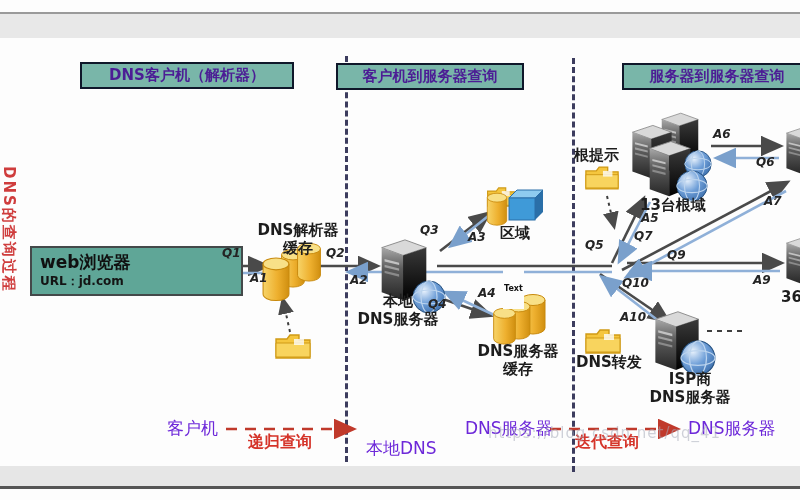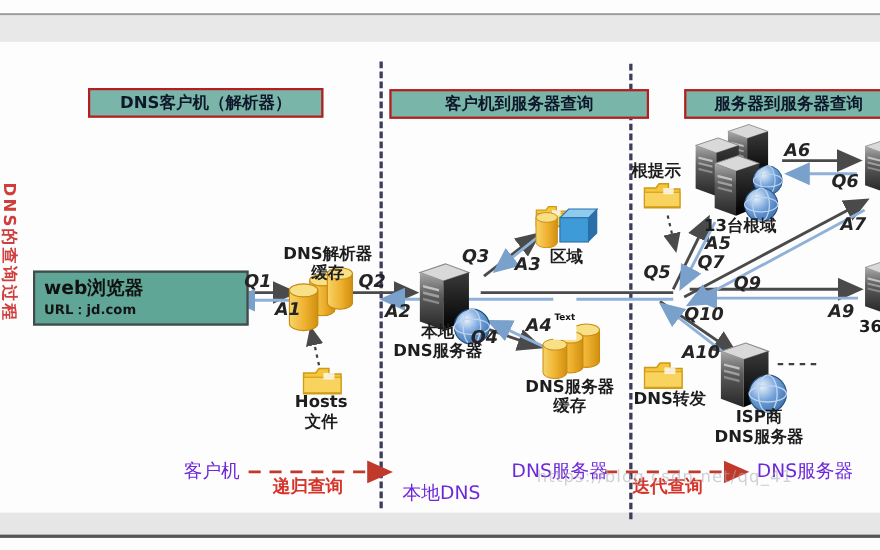--- a/index.html
+++ b/index.html
@@ -5,37 +5,37 @@
   html,body{margin:0;padding:0;background:#fff;}
   #stage{position:relative;width:800px;height:500px;overflow:hidden;background:#fdfdfd;
          font-family:"DejaVu Sans",sans-serif;}
   .abs{position:absolute;}
   
   .top-line{left:0;top:12px;width:800px;height:2px;background:#9a9a9a;}
   .top-band{left:0;top:14px;width:800px;height:24px;background:#e8e8e8;}
   .bottom-band{left:0;top:466px;width:800px;height:20px;background:#e6e6e6;}
   .bottom-line{left:0;top:486px;width:800px;height:3px;background:#555;}
   
-  .hdr{background:#79b6a9;border:2px solid #b91c1c;color:#0f172a;font-weight:bold;
+  .hdr{background:#79b6a9;border:2px solid #0f172a;color:#4c1d95;font-weight:bold;
        font-size:15px;display:flex;align-items:center;justify-content:center;
-       box-sizing:border-box;white-space:nowrap;margin-top:18px;}
+       box-sizing:border-box;white-space:nowrap;}
   
   .vdash{width:0;border-left:3px dashed #3c3c5e;}
   
   .vtitle{left:0;top:166px;height:170px;width:18px;color:#cf3d3d;font-weight:bold;
           font-size:15px;writing-mode:vertical-rl;text-orientation:sideways;
           letter-spacing:2px;line-height:18px;}
   
-  .browser{left:30px;top:246px;width:196px;height:50px;background:#5fa697;
+  .browser{left:30px;top:246px;width:213px;height:50px;background:#5fa697;
            border:2px solid #44494a;box-sizing:border-box;padding:3px 8px 0 8px;}
   .browser .t{font-size:17px;font-weight:bold;color:#101010;line-height:22px;}
   .browser .u{font-size:12px;font-weight:bold;color:#141414;line-height:16px;}
   
   .lab{color:#1d1d1d;font-weight:bold;white-space:nowrap;}
-  .qa{font-size:16px;color:#242424;font-weight:bold;font-style:italic;}
+  .qa{font-size:12px;color:#242424;font-weight:bold;font-style:italic;}
   .node{font-size:15px;text-align:center;line-height:18px;}
   .red{color:#d5342a;font-weight:bold;font-size:16px;white-space:nowrap;}
   .foot{font-size:17px;color:#6d28d9;font-weight:normal;white-space:nowrap;}
   .chip{font-size:8px;color:#111;background:#fdfdfd;padding:16px 1px;font-weight:bold;}
   .wm{left:488px;top:424px;width:320px;font-size:15px;color:#a9adbb;opacity:.55;
       letter-spacing:1px;white-space:nowrap;}
   svg.lines{left:0;top:0;pointer-events:none;}
   .icon{display:block;}
   #defs{position:absolute;width:0;height:0;overflow:hidden;}
 </style>
@@ -99,21 +99,21 @@
   <div class="abs top-band"></div>
   <div class="abs bottom-band"></div>
   <div class="abs bottom-line"></div>
 
   <div class="abs vdash" style="left:345px;top:56px;height:406px;"></div>
   <div class="abs vdash" style="left:572px;top:58px;height:414px;"></div>
 
   <div class="abs vtitle">DNS的查询过程</div>
 
   <div class="abs hdr" style="left:80px;top:62px;width:214px;height:27px;">DNS客户机（解析器）</div>
-  <div class="abs hdr" style="left:354px;top:63px;width:236px;height:27px;text-align:center;">客户机到服务器查询</div>
+  <div class="abs hdr" style="left:336px;top:63px;width:188px;height:27px;text-align:center;">客户机到服务器查询</div>
   <div class="abs hdr" style="left:622px;top:63px;width:190px;height:27px;">服务器到服务器查询</div>
 
   <svg class="abs lines" width="800" height="500">
     <defs>
       <marker id="mdark" markerWidth="9" markerHeight="8" refX="7" refY="4" orient="auto">
           <path d="M0,0 L9,4 L0,8 Z" fill="#4a4a4a"></path>
         </marker>
       <marker id="mblue" markerWidth="9" markerHeight="8" refX="7" refY="4" orient="auto">
           <path d="M0,0 L9,4 L0,8 Z" fill="#7aa0cc"></path>
         </marker>
@@ -254,24 +254,20 @@
   <div class="abs qa" style="left:764px;top:194px;">A7</div>
   <div class="abs qa" style="left:667px;top:248px;">Q9</div>
   <div class="abs qa" style="left:753px;top:273px;">A9</div>
   <div class="abs qa" style="left:622px;top:276px;">Q10</div>
   <div class="abs qa" style="left:620px;top:310px;">A10</div>
 
   <div class="abs lab node" style="left:248px;top:221px;width:100px;">
     <div>DNS解析器</div>
     <div>缓存</div>
   </div>
-  <div class="abs lab node" style="left:262px;top:356px;width:60px;">
-    <div>Hosts</div>
-    <div>文件</div>
-  </div>
   <div class="abs lab node" style="left:348px;top:292px;width:100px;">
     <div>本地</div>
     <div>DNS服务器</div>
   </div>
   <div class="abs lab node" style="left:500px;top:224px;">区域</div>
   <div class="abs lab node" style="left:468px;top:342px;width:100px;">
     <div>DNS服务器</div>
     <div>缓存</div>
   </div>
   <div class="abs lab node" style="left:574px;top:146px;">根提示</div>

